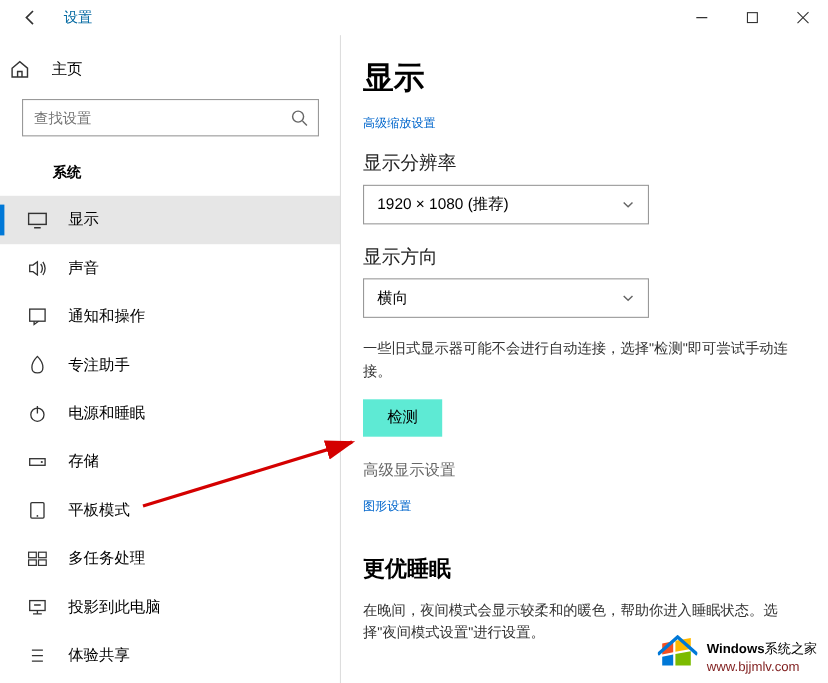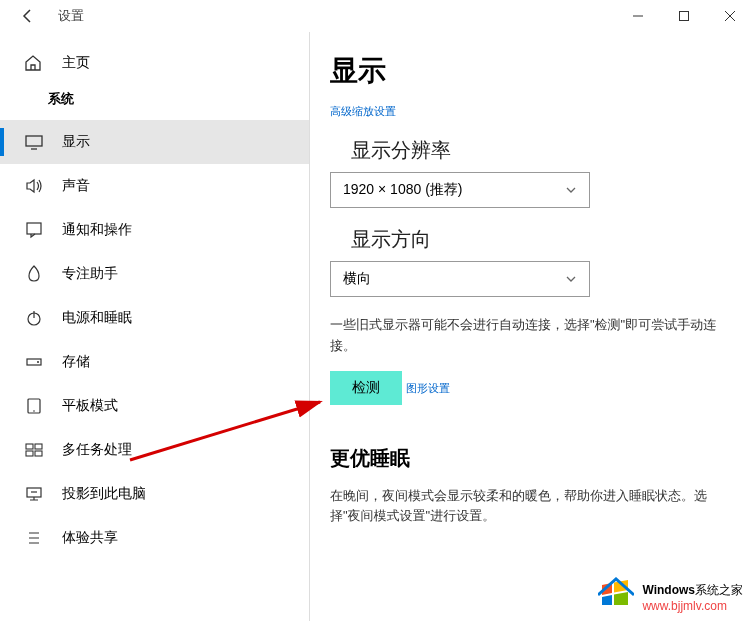--- a/index.html
+++ b/index.html
@@ -1,48 +1,48 @@
 <!DOCTYPE html>
 <html><head>
   <meta charset="utf-8">
   <style>
     * { margin: 0; padding: 0; box-sizing: border-box; }
     body { font-family: "Microsoft YaHei", "Segoe UI", sans-serif; font-size: 14px; color: #000; background: #fff; width: 753px; height: 621px; overflow: hidden; position: relative; }
     
     .titlebar { height: 32px; display: flex; align-items: center; padding-left: 18px; }
     .back-btn { width: 20px; height: 20px; display: flex; align-items: center; justify-content: center; margin-right: 20px; cursor: pointer; }
-    .title-text { font-size: 13px; color: #404040; }
+    .title-text { font-size: 13px; color: #0369a1; }
     .window-controls { position: absolute; top: 0; right: 0; display: flex; }
     .win-ctrl { width: 46px; height: 32px; display: flex; align-items: center; justify-content: center; cursor: pointer; }
     
     .container { display: flex; height: calc(100% - 32px); }
     
     .sidebar { width: 310px; padding: 12px 0 0 0; position: relative; }
-    .home-row { display: flex; align-items: center; padding: 10px 24px; cursor: pointer; }
+    .home-row { display: flex; align-items: center; padding: 10px 9px; cursor: pointer; }
     .home-row .icon { width: 20px; margin-right: 18px; }
     .search-wrap { padding: 8px 20px 16px 20px; }
     .search-box { position: relative; }
     .search-input { width: 100%; height: 34px; border: 1px solid #999; padding: 0 36px 0 10px; font-size: 13px; outline: none; background: #fff; }
     .search-icon { position: absolute; right: 10px; top: 50%; transform: translateY(-50%); }
     
     .category-label { padding: 8px 24px 12px 24px; font-weight: 600; font-size: 13px; margin-left: 24px; }
     
     .nav-list { }
     .nav-item { display: flex; align-items: center; padding: 13px 24px; cursor: pointer; position: relative; }
     .nav-item.active { background: #e6e6e6; }
     .nav-item.active::before { content: ""; position: absolute; left: 0; top: 8px; bottom: 8px; width: 4px; background: #0078d7; }
     .nav-item .icon { width: 20px; margin-right: 18px; display: flex; align-items: center; justify-content: center; }
     .nav-item .label { font-size: 14px; }
     
     .divider-vert { position: absolute; right: 0; top: 0; bottom: 0; width: 1px; background: #ddd; }
     
     .content { flex: 1; padding: 20px 30px 0 20px; overflow: hidden; position: relative; }
     .page-title { font-size: 28px; font-weight: 600; margin-bottom: 12px; }
     .link { color: #0066cc; font-size: 11px; cursor: pointer; display: inline-block; margin-bottom: 18px; }
-    .field-label { font-size: 20px; margin-bottom: 8px; color: #222; margin-left: 21px; }
+    .field-label { font-size: 17px; margin-bottom: 8px; color: #222; }
     .dropdown { width: 260px; height: 36px; border: 1px solid #999; display: flex; align-items: center; justify-content: space-between; padding: 0 12px; cursor: pointer; margin-bottom: 18px; background: #fff; }
     .dropdown .chevron { font-size: 12px; color: #666; }
     
     .section-title { font-size: 20px; font-weight: 600; margin: 18px 0 14px 0; }
     .body-text { font-size: 13px; color: #333; line-height: 1.6; margin-bottom: 14px; }
     .btn { display: inline-block; padding: 8px 22px; background: #5eead4; border: none; font-size: 14px; cursor: pointer; margin-bottom: 22px; }
     
     .highlighted-link { font-size: 14px; color: #666; margin-bottom: 14px; cursor: pointer; }
     
     .arrow-overlay { position: absolute; pointer-events: none; z-index: 10; }
@@ -85,20 +85,31 @@
 <div class="container">
   <div class="sidebar">
     <div class="home-row">
       <span class="icon">
         <svg width="18" height="18" viewBox="0 0 18 18">
             <path d="M2 8 L9 2 L16 8 L16 16 L2 16 Z M7 16 L7 11 L11 11 L11 16" stroke="#333" stroke-width="1.3" fill="none"></path>
           </svg>
       </span>
       <span class="label">主页</span>
     </div>
+    <div class="search-wrap">
+      <div class="search-box">
+        <input class="search-input" placeholder="查找设置" style="">
+        <span class="search-icon">
+          <svg width="16" height="16" viewBox="0 0 16 16">
+              <circle cx="7" cy="7" r="5" stroke="#666" stroke-width="1.3" fill="none"></circle>
+              <line x1="11" y1="11" x2="15" y2="15" stroke="#666" stroke-width="1.3"></line>
+            </svg>
+        </span>
+      </div>
+    </div>
     <div class="category-label">系统</div>
     <div class="nav-list">
       <div class="nav-item active">
         <span class="icon">
             <svg width="18" height="18" viewBox="0 0 18 18">
               <rect x="1" y="3" width="16" height="10" stroke="#333" stroke-width="1.3" fill="none"></rect>
               <line x1="6" y1="16" x2="12" y2="16" stroke="#333" stroke-width="1.3"></line>
             </svg>
           </span>
         <span class="label">显示</span>
@@ -210,20 +221,21 @@
       <span class="chevron">
         <svg width="12" height="12" viewBox="0 0 12 12">
             <path d="M2 4 L6 8 L10 4" stroke="#666" stroke-width="1.3" fill="none"></path>
           </svg>
       </span>
     </div>
 
     <p class="body-text">一些旧式显示器可能不会进行自动连接，选择"检测"即可尝试手动连接。</p>
     <button class="btn">检测</button>
 
+    <div class="highlighted-link">高级显示设置</div>
     <div class="link">图形设置</div>
 
     <h2 class="section-title">更优睡眠</h2>
     <p class="body-text">在晚间，夜间模式会显示较柔和的暖色，帮助你进入睡眠状态。选择"夜间模式设置"进行设置。</p>
   </div>
 </div>
 
 <svg class="arrow-overlay" style="left:120px; top:390px;" width="220" height="80" viewBox="0 0 220 80">
   <defs>
       <marker id="ah" markerWidth="10" markerHeight="10" refX="8" refY="3" orient="auto">
@@ -237,15 +249,15 @@
   <svg class="wm-logo" width="36" height="36" viewBox="0 0 36 36">
     <polygon points="4,20 14,18 14,28 4,28" fill="#0078d7"></polygon>
     <polygon points="16,17.6 30,15 30,28 16,28" fill="#7cbb00"></polygon>
     <polygon points="4,8 14,6 14,16 4,18" fill="#f25022"></polygon>
     <polygon points="16,5.6 30,3 30,13 16,15.6" fill="#ffb900"></polygon>
     <path d="M2 18 L18 0 L34 18 L30 18 L30 2 L6 2 L6 18 Z" fill="none"></path>
     <polyline points="0,18 18,2 36,18" stroke="#0078d7" stroke-width="3" fill="none"></polyline>
   </svg>
   <div class="wm-text">
     <div><span style="font-weight:600">Windows</span><span>系统之家</span></div>
-    <div style="color:#ef4444">www.bjjmlv.com</div>
+    <div style="color:#7f1d1d">www.bjjmlv.com</div>
   </div>
 </div>
 
 </body></html>

